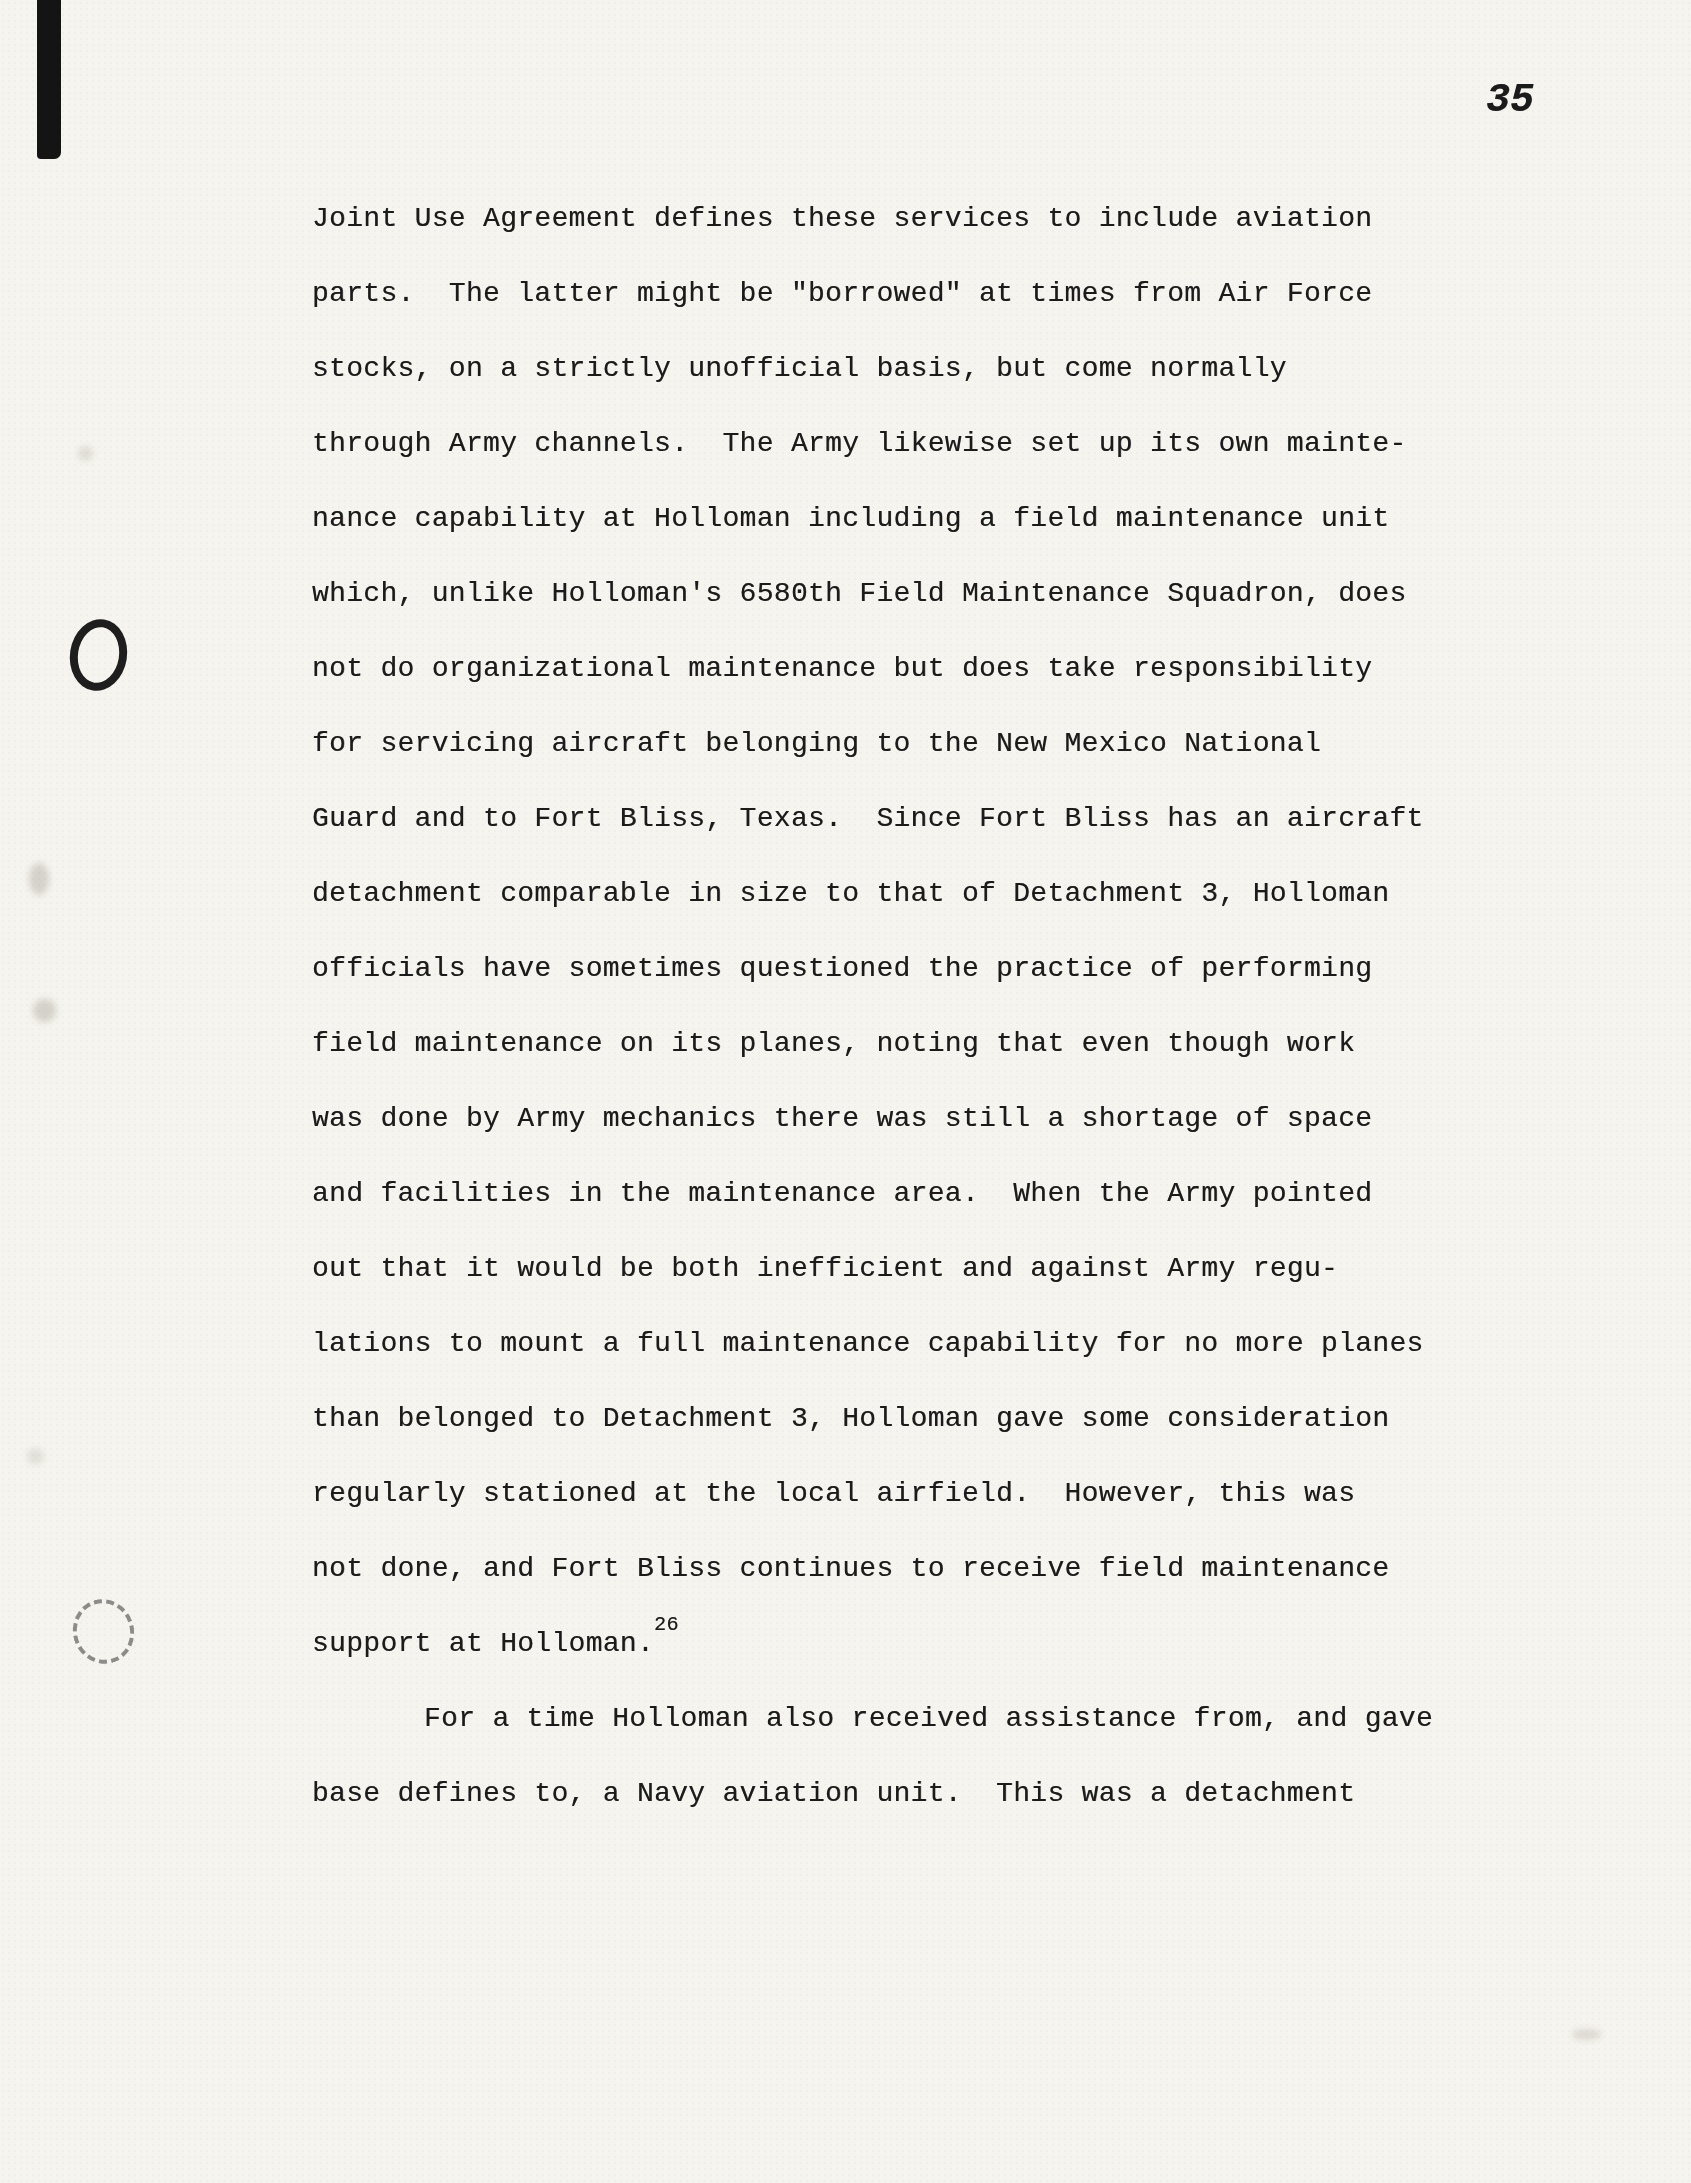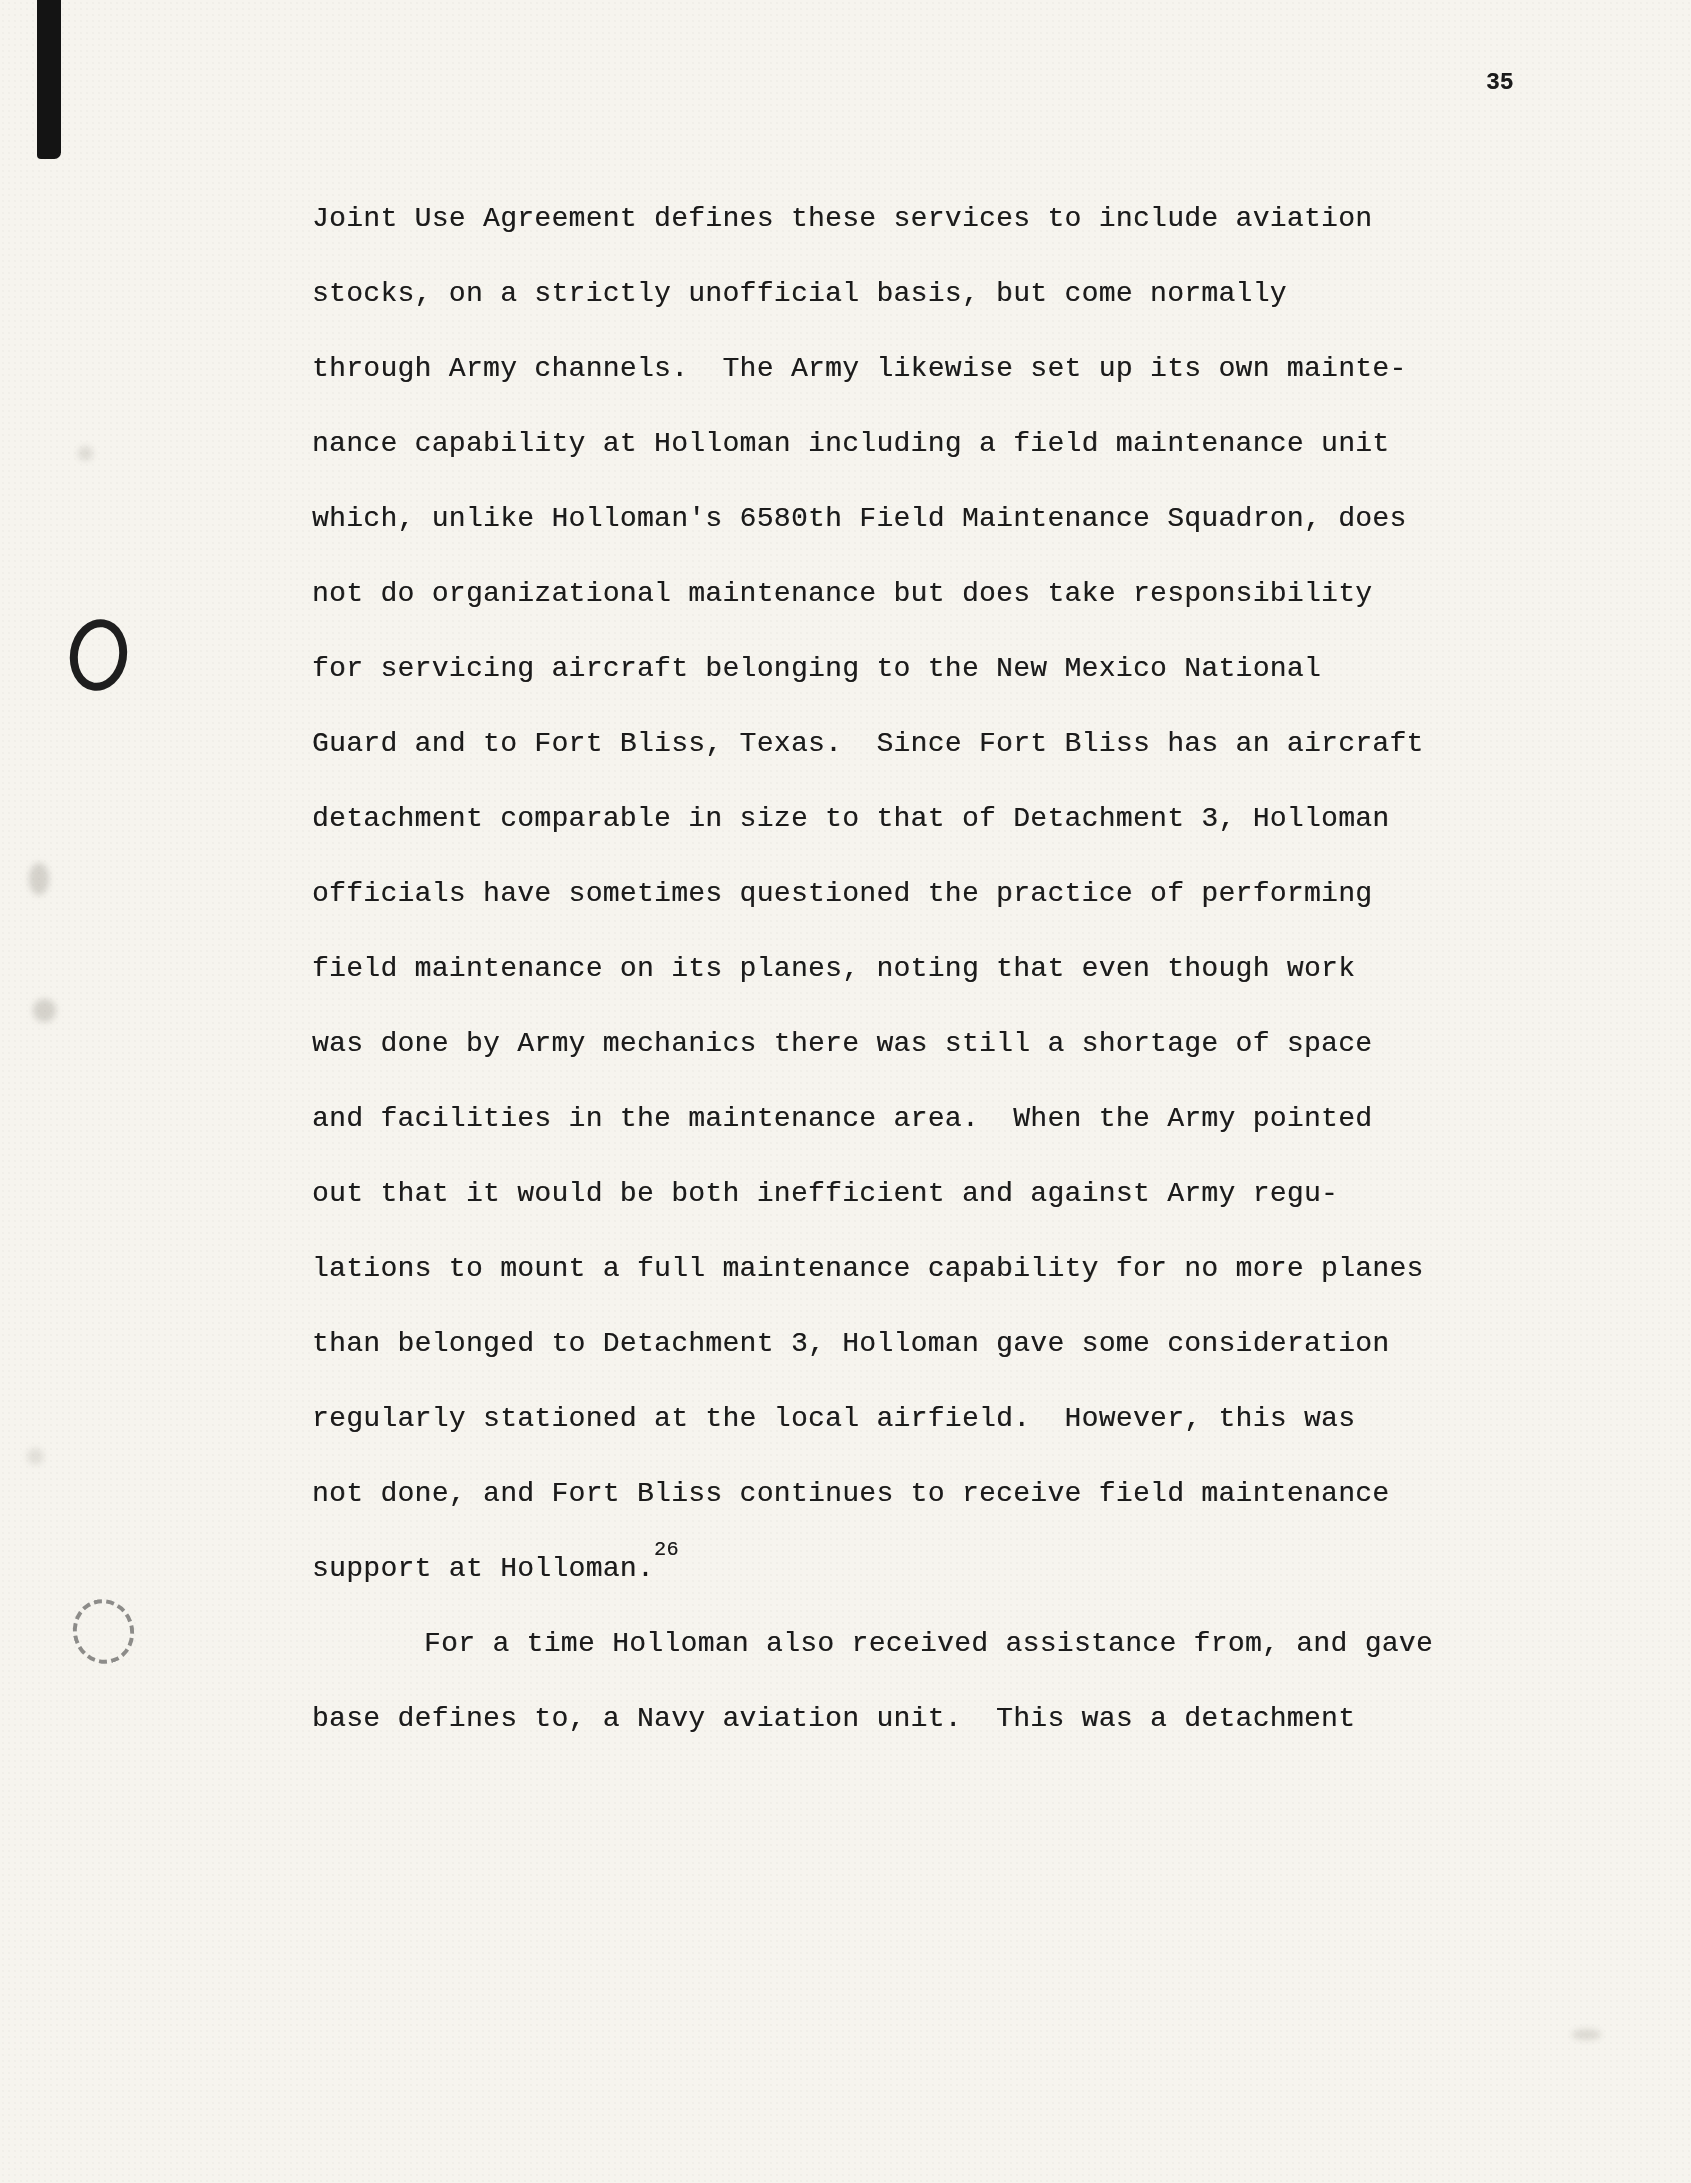--- a/index.html
+++ b/index.html
@@ -13,25 +13,26 @@
     overflow: hidden;
     background-color: #f6f4ee;
     background-image: radial-gradient(rgba(60,55,45,0.028) 1px, transparent 1.1px);
     background-size: 6px 6px;
     font-family: "Liberation Mono", "DejaVu Sans Mono", monospace;
     color: #1b1b1b;
   }
 
   .page-number {
     position: absolute;
-    top: 70px;
+    top: 78px;
     left: 1486px;
-    font-size: 23px;
+    font-size: 40px;
     font-weight: bold;
     text-shadow: 0.3px 0.3px 0.5px rgba(20,20,20,0.5);
+    font-style: italic;
   }
 
   .text-block {
     position: absolute;
     left: 312px;
     top: 181px;
     width: 1315px;
     font-size: 28px;
     line-height: 75px;
   }
@@ -104,20 +105,21 @@
 <div class="smudge s1"></div>
 <div class="smudge s2"></div>
 <div class="smudge s3"></div>
 <div class="smudge s4"></div>
 <div class="smudge s5"></div>
 
 <div class="page-number">35</div>
 
 <div class="text-block">
     <div class="line"><span>Joint Use Agreement defines these services to include aviation</span></div>
+    <div class="line"><span>parts.  The latter might be "borrowed" at times from Air Force</span></div>
     <div class="line"><span>stocks, on a strictly unofficial basis, but come normally</span></div>
     <div class="line"><span>through Army channels.  The Army likewise set up its own mainte-</span></div>
     <div class="line"><span>nance capability at Holloman including a field maintenance unit</span></div>
     <div class="line"><span>which, unlike Holloman's 6580th Field Maintenance Squadron, does</span></div>
     <div class="line"><span>not do organizational maintenance but does take responsibility</span></div>
     <div class="line"><span>for servicing aircraft belonging to the New Mexico National</span></div>
     <div class="line"><span>Guard and to Fort Bliss, Texas.  Since Fort Bliss has an aircraft</span></div>
     <div class="line"><span>detachment comparable in size to that of Detachment 3, Holloman</span></div>
     <div class="line"><span>officials have sometimes questioned the practice of performing</span></div>
     <div class="line"><span>field maintenance on its planes, noting that even though work</span></div>

